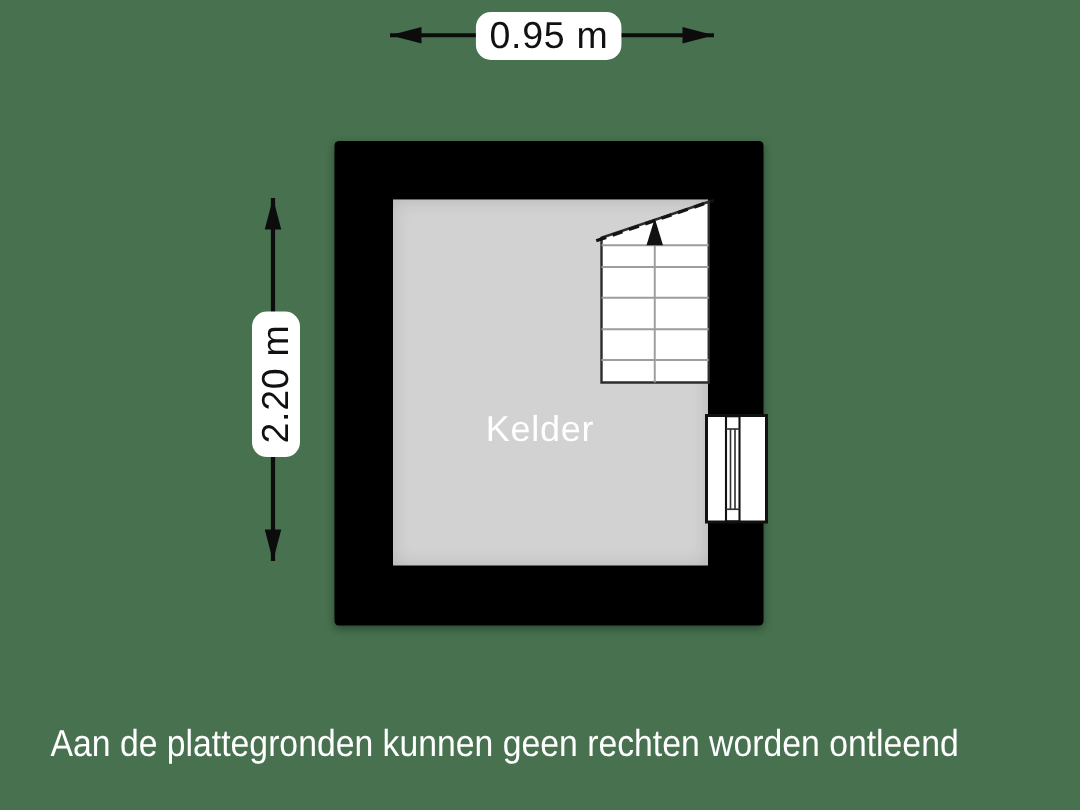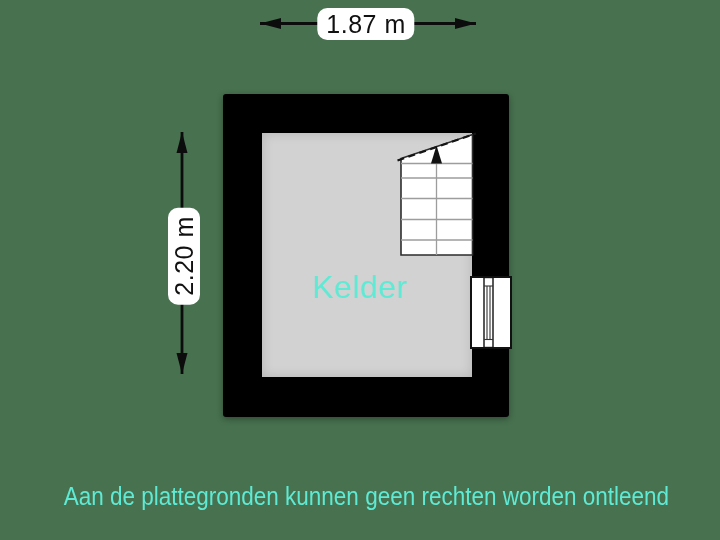--- a/index.html
+++ b/index.html
@@ -27,23 +27,23 @@
     left: 262px; top: 133px;
     width: 210px; height: 244px;
     background: #d2d2d2;
     box-shadow: inset 0 0 12px rgba(0,0,0,0.14);
   }
   .abs { position: absolute; }
   .room-label {
     position: absolute;
     left: 360px; top: 287px;
     transform: translate(-50%, -50%);
-    font-size: 32px;
+    font-size: 24px;
     letter-spacing: 0.5px;
-    color: #5eead4;
+    color: #ffffff;
     white-space: nowrap;
   }
   
   .dim-label {
     position: absolute;
     background: #ffffff;
     border-radius: 10px;
     padding: 2px 9px;
     font-size: 25px;
     letter-spacing: 0.5px;
@@ -56,25 +56,24 @@
     transform: translate(-50%, -50%);
   }
   .dim-label.vertical {
     left: 184px; top: 256px;
     transform: translate(-50%, -50%) rotate(-90deg);
   }
   
   .footer {
     position: absolute;
     left: 0; right: 0; top: 483px;
-    text-align: center;
-    color: #5eead4;
+    text-align: left;
+    color: #ffffff;
     font-size: 25px;
     line-height: 26px;
-    margin-left: 13px;
   }
   .footer .squeeze {
     display: inline-block;
     transform: scaleX(0.9);
     white-space: nowrap;
   }
 </style>
 </head>
 <body>
 
@@ -109,21 +108,21 @@
     </g>
   </svg>
 
   <div class="room-label">Kelder</div>
 
   <svg class="abs" style="left:252px; top:10px;" width="232" height="27" viewBox="0 0 232 27">
     <line x1="8" y1="13.5" x2="224" y2="13.5" stroke="#0c0c0c" stroke-width="2.8"></line>
     <polygon points="8,13.5 29,8 29,19" fill="#0c0c0c"></polygon>
     <polygon points="224,13.5 203,8 203,19" fill="#0c0c0c"></polygon>
   </svg>
-  <div class="dim-label horizontal">1.87 m</div>
+  <div class="dim-label horizontal">0.95 m</div>
 
   <svg class="abs" style="left:169px; top:124px;" width="26" height="258" viewBox="0 0 26 258">
     <line x1="13" y1="8" x2="13" y2="250" stroke="#0c0c0c" stroke-width="2.8"></line>
     <polygon points="13,8 7.5,29 18.5,29" fill="#0c0c0c"></polygon>
     <polygon points="13,250 7.5,229 18.5,229" fill="#0c0c0c"></polygon>
   </svg>
   <div class="dim-label vertical">2.20 m</div>
 
   <div class="footer">
     <div>

